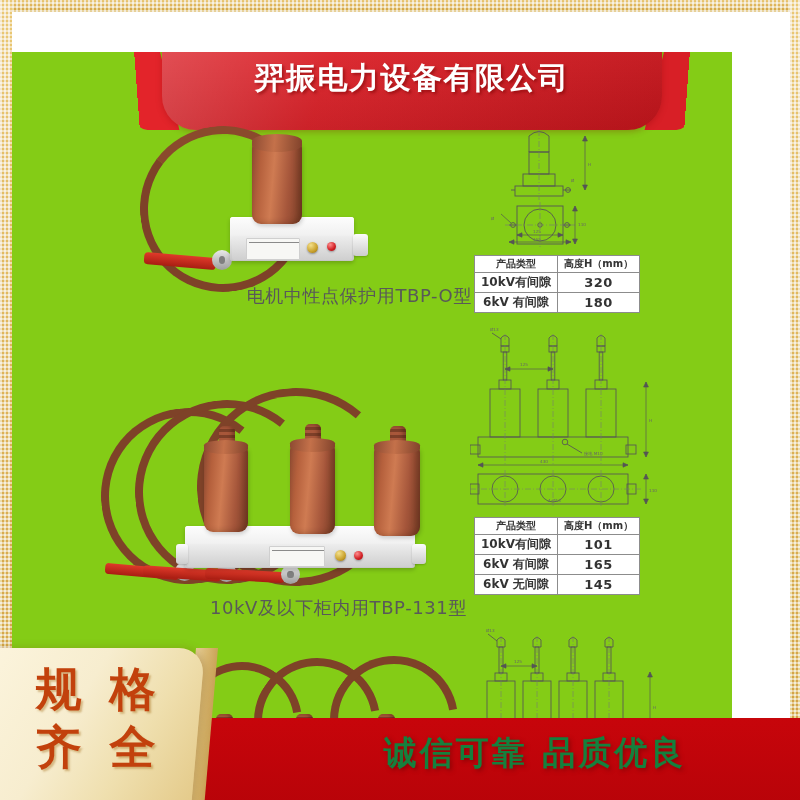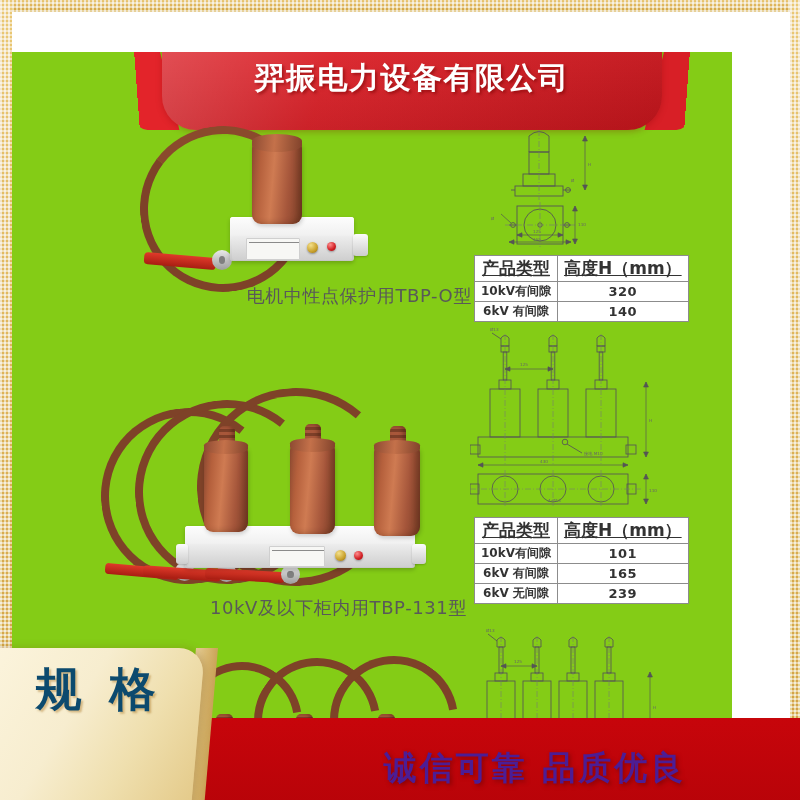--- a/index.html
+++ b/index.html
@@ -102,50 +102,50 @@
   
   .draw{position:absolute;}
   .draw svg{display:block;}
 
   
   .spec{position:absolute;border-collapse:collapse;
     font-family:"DejaVu Sans","Liberation Sans",sans-serif;}
   .spec td,.spec th{
     border:1px solid #8c8c8c;padding:1px 6px;text-align:center;
     color:#333;font-size:12px;font-weight:bold;white-space:nowrap;background:#fff;}
-  .spec th{font-size:17px;text-decoration:underline;}
+  .spec th{font-size:10px;}
   .spec .val{font-size:13px;letter-spacing:.5px;}
 
   
   .bottom-red{
     position:absolute;left:178px;top:718px;width:640px;height:100px;
     background:linear-gradient(180deg,#c7050b 0%,#b60308 100%);
     transform:skewX(-5deg);transform-origin:top left;
   }
   .bottom-red-txt{
-    position:absolute;left:300px;top:746px;width:470px;text-align:center;
-    color:#4c1d95;font-size:33px;font-weight:bold;letter-spacing:3px;
+    position:absolute;left:300px;top:731px;width:470px;text-align:center;
+    color:#15803d;font-size:33px;font-weight:bold;letter-spacing:3px;
     text-shadow:2px 2px 4px rgba(90,0,0,.5);
     font-family:"DejaVu Sans","Liberation Sans",sans-serif;
   }
   .gold-panel{
     position:absolute;left:-40px;top:648px;width:245px;height:175px;
     border-radius:0 26px 0 0;
     background:linear-gradient(118deg,#fdf6e0 0%,#f7edcf 45%,#efdfae 70%,#e3c886 100%);
     transform:skewX(-5deg);transform-origin:top left;
     box-shadow:3px 0 8px rgba(120,80,20,.28);
   }
   .gold-edge{
     position:absolute;left:196px;top:648px;width:22px;height:175px;
     background:linear-gradient(90deg,#e8d09a,#d9b871 55%,#caa358);
     transform:skewX(-5deg);transform-origin:top left;
   }
   .gold-txt{
     position:absolute;left:6px;top:660px;width:185px;text-align:center;
-    color:#0c4a6e;font-weight:bold;font-size:46px;line-height:58px;letter-spacing:6px;
+    color:#c2410c;font-weight:bold;font-size:46px;line-height:58px;letter-spacing:6px;
     text-shadow:2px 2px 2px rgba(170,120,40,.45);
     font-family:"DejaVu Sans","Liberation Sans",sans-serif;
   }
 </style>
 </head>
 <body>
 
 <div class="stage">
 
   <div class="burlap top"></div>
@@ -291,21 +291,21 @@
           <th>高度H（mm）</th>
         </tr>
       </thead>
       <tbody>
         <tr>
           <td>10kV有间隙</td>
           <td class="val">320</td>
         </tr>
         <tr>
           <td>6kV 有间隙</td>
-          <td class="val">140</td>
+          <td class="val">180</td>
         </tr>
       </tbody>
     </table>
 
     <div class="draw" style="left:458px;top:272px;">
       <svg width="215" height="182" viewBox="0 0 215 182">
         <g stroke="#555" fill="none" stroke-width="0.85">
 
           <g>
             <path d="M31 14 q4 -5 8 0 l0 8 l-8 0 z"></path>
@@ -386,21 +386,21 @@
         <tr>
           <td>10kV有间隙</td>
           <td class="val">101</td>
         </tr>
         <tr>
           <td>6kV 有间隙</td>
           <td class="val">165</td>
         </tr>
         <tr>
           <td>6kV 无间隙</td>
-          <td class="val">239</td>
+          <td class="val">145</td>
         </tr>
       </tbody>
     </table>
 
     <div class="draw" style="left:458px;top:570px;">
       <svg width="215" height="150" viewBox="0 0 215 150">
         <g stroke="#555" fill="none" stroke-width="0.85">
           <g>
             <path d="M27 18 q4 -5 8 0 l0 7 l-8 0 z"></path>
               <rect x="29" y="25" width="4" height="26"></rect>
@@ -456,15 +456,16 @@
 
   </div>
 
   <div class="bottom-red"></div>
   <div class="bottom-red-txt">诚信可靠  品质优良</div>
 
   <div class="gold-edge"></div>
   <div class="gold-panel"></div>
   <div class="gold-txt">
     <div>规 格</div>
+    <div>齐 全</div>
   </div>
 
 </div>
 
 </body></html>

